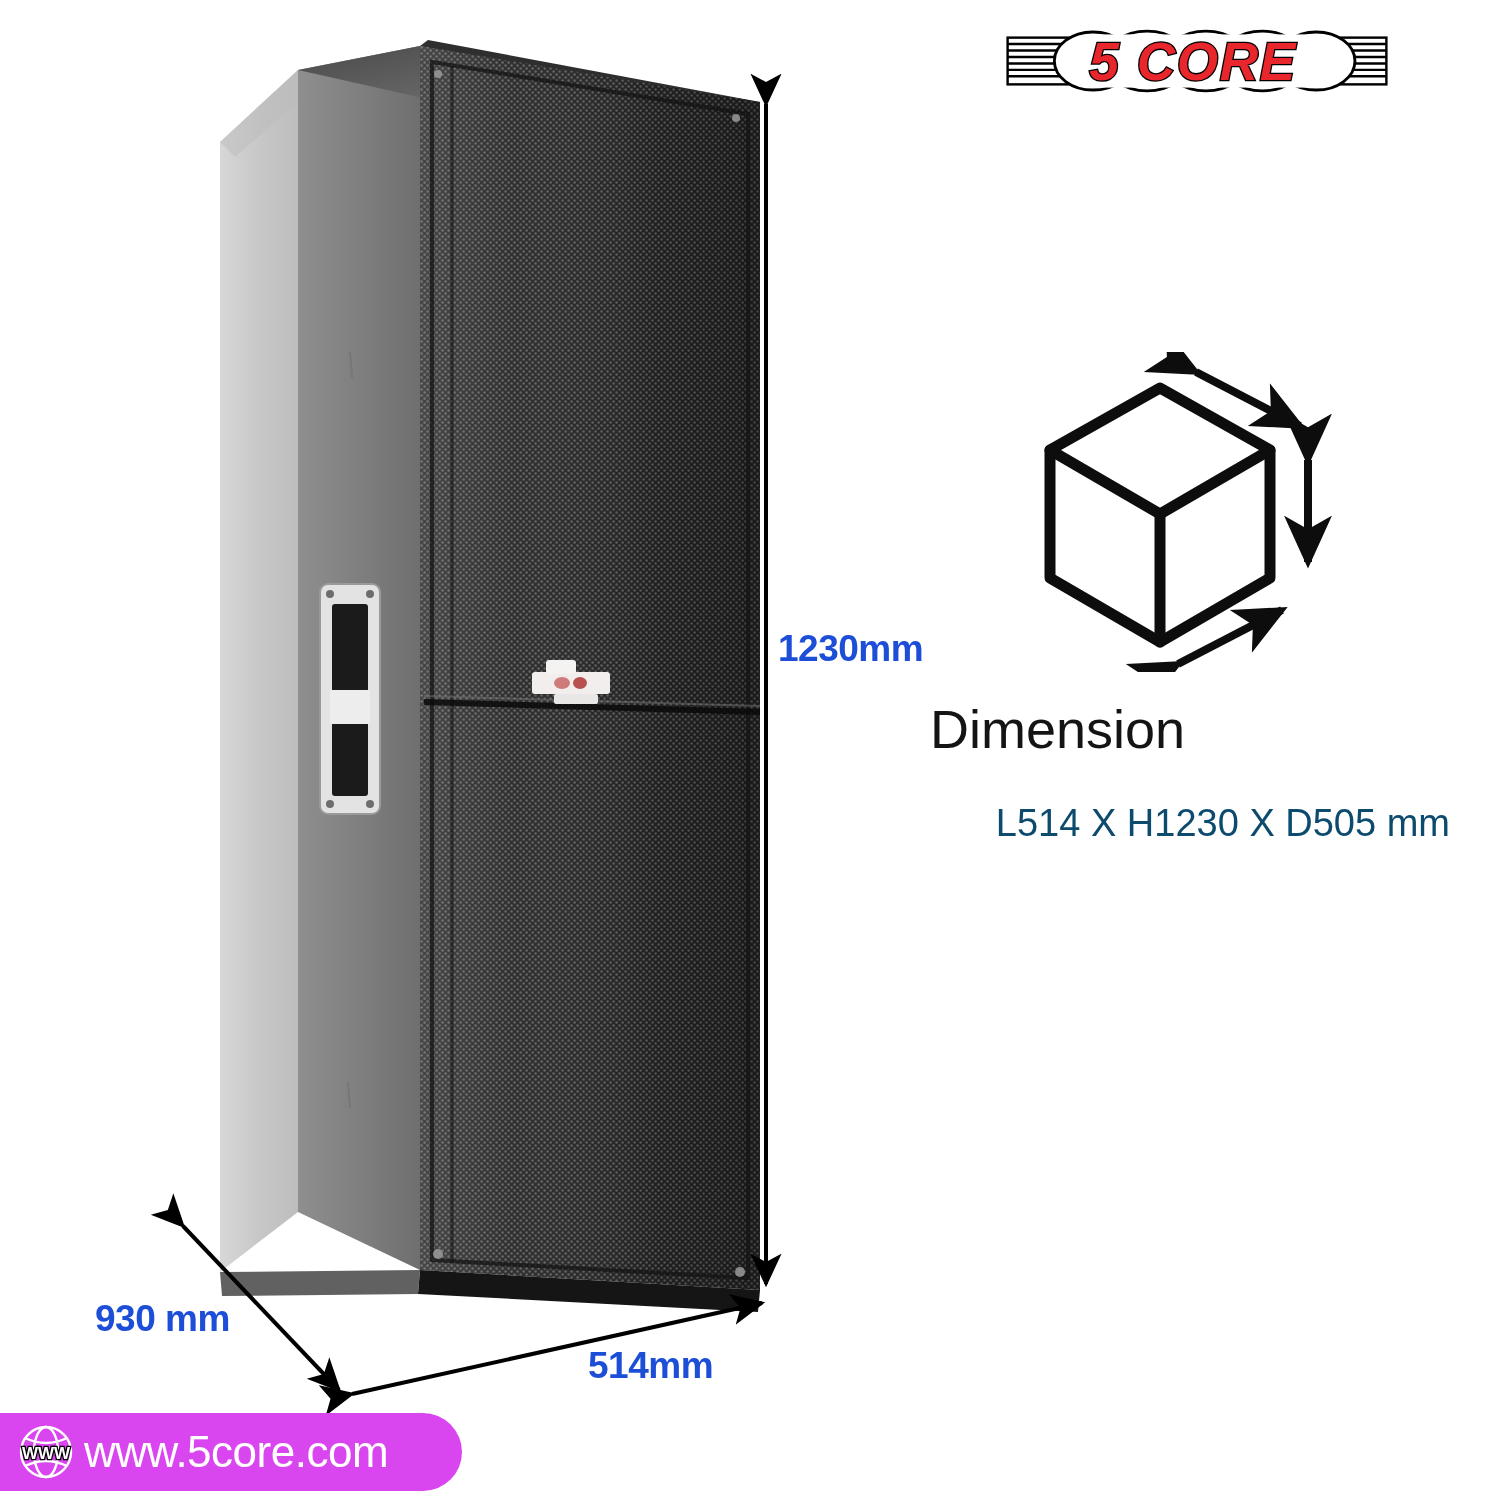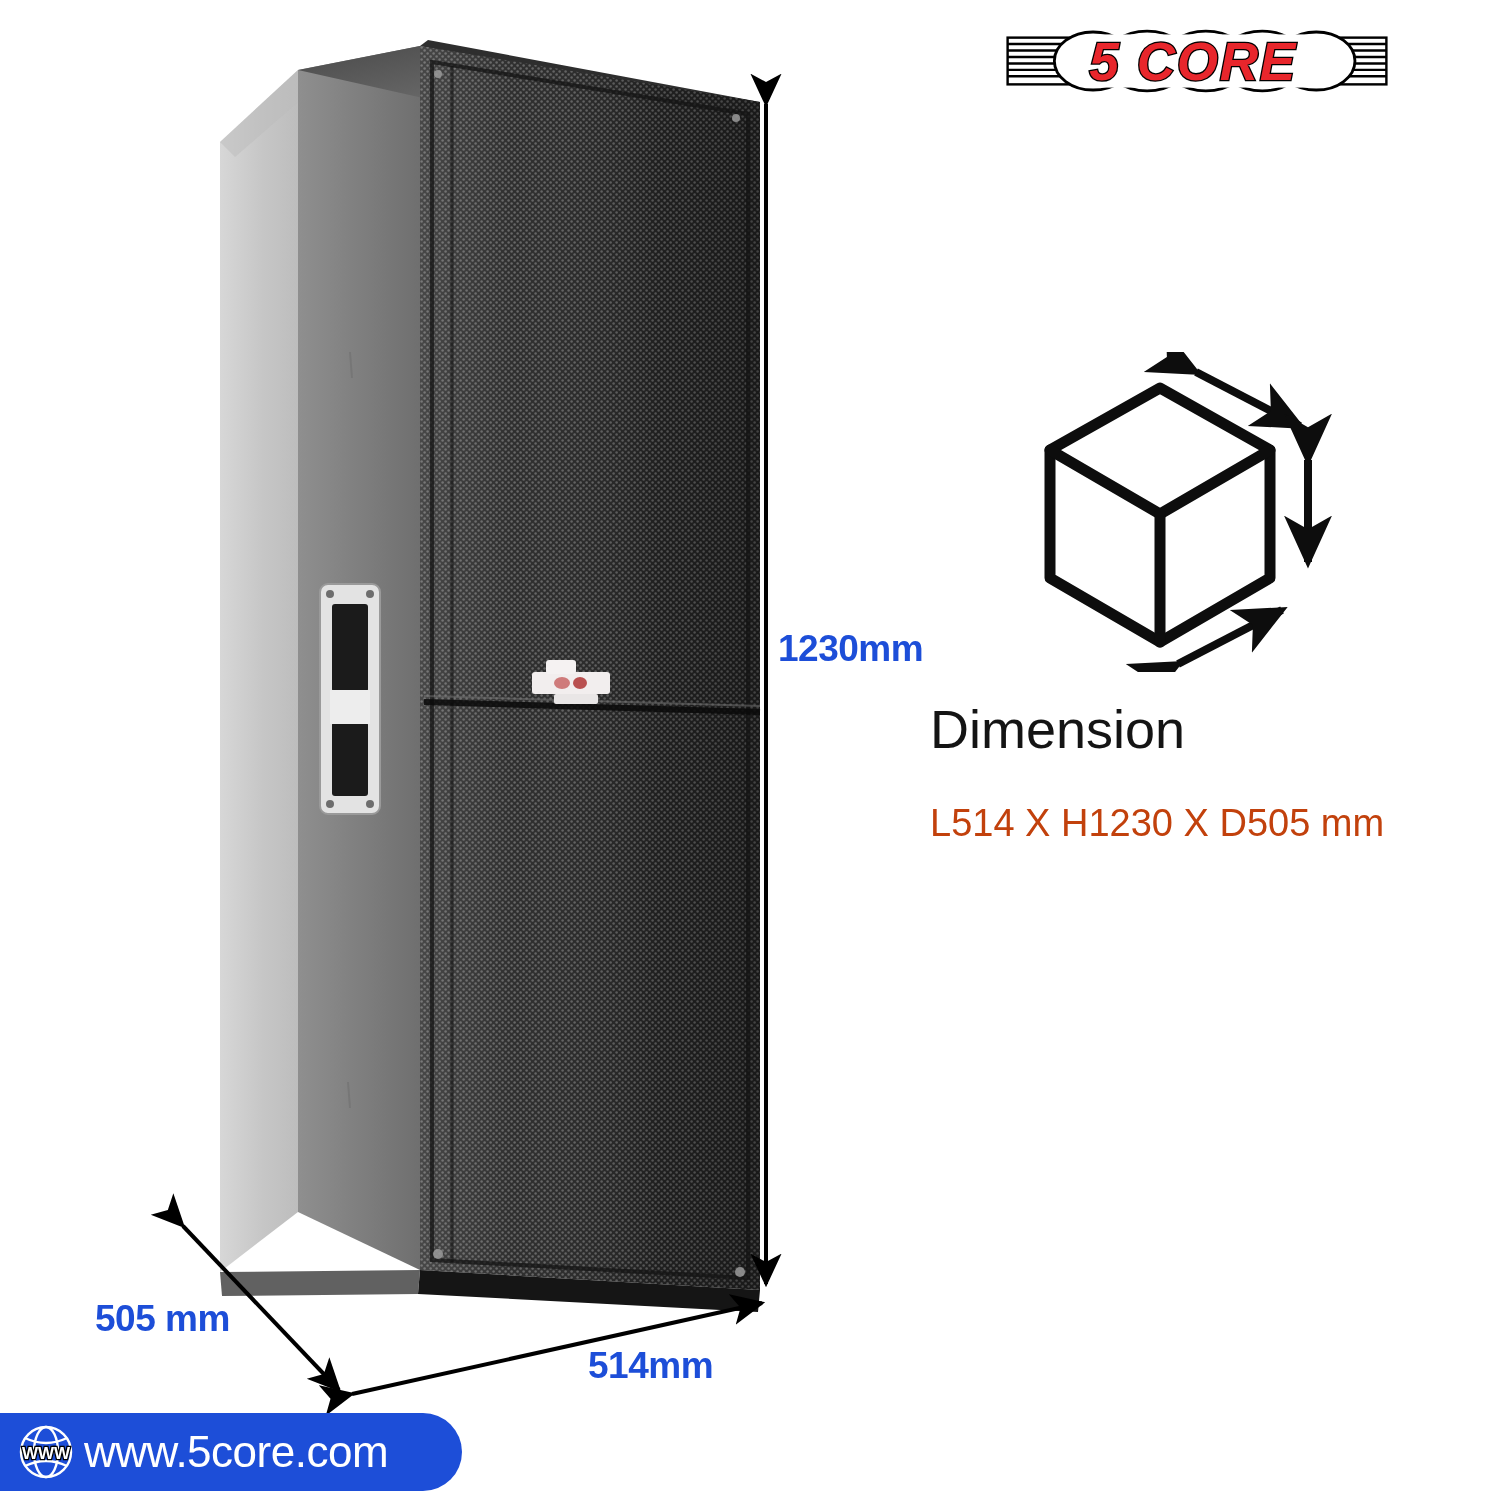--- a/index.html
+++ b/index.html
@@ -43,29 +43,29 @@
   .cube-panel svg{display:block;width:100%;height:100%;}
 
   .dim-title{
     position:absolute;left:930px;top:698px;width:520px;
     text-align:left;font-size:54px;color:#141414;
     font-family:"Liberation Sans", sans-serif;font-weight:400;
     letter-spacing:0px;
   }
   .dim-spec{
     position:absolute;left:930px;top:802px;width:520px;
-    text-align:left;font-size:38px;color:#c2410c;
+    text-align:right;font-size:38px;color:#0c4a6e;
     font-family:"Liberation Sans", sans-serif;font-weight:400;
   }
 
   
   .site-pill{
     position:absolute;left:0px;top:1413px;
     height:78px;width:462px;
-    background:#1d4ed8;
+    background:#d946ef;
     border-radius:0 39px 39px 0;
     display:flex;align-items:center;
   }
   .globe-icon{
     width:60px;height:60px;margin-left:16px;flex:0 0 auto;
   }
   .globe-icon svg{display:block;width:100%;height:100%;}
   .site-url{
     color:#ffffff;font-size:44px;margin-left:8px;
     font-family:"Liberation Sans", sans-serif;
@@ -204,21 +204,21 @@
       <line x1="766" y1="104" x2="766" y2="1284" stroke="#000" stroke-width="4" marker-start="url(#ah)" marker-end="url(#ah)"></line>
 
       <line x1="183" y1="1226" x2="339" y2="1390" stroke="#000" stroke-width="4" marker-start="url(#ah)" marker-end="url(#ah)"></line>
 
       <line x1="352" y1="1394" x2="762" y2="1303" stroke="#000" stroke-width="4" marker-start="url(#ah)" marker-end="url(#ah)"></line>
     </svg>
   </div>
 
   <div class="dim-label" id="label-height">1230mm</div>
 
-  <div class="dim-label" id="label-depth">505 mm</div>
+  <div class="dim-label" id="label-depth">930 mm</div>
 
   <div class="dim-label" id="label-width">514mm</div>
 
   <div class="cube-panel">
     <svg viewBox="0 0 340 320" xmlns="http://www.w3.org/2000/svg">
       <g fill="none" stroke="#0d0d0d" stroke-width="11" stroke-linejoin="round" stroke-linecap="round">
 
         <path d="M30 98 L140 36 L250 98 L250 226 L140 290 L30 226 Z"></path>
         <path d="M30 98 L140 162 L250 98"></path>
         <path d="M140 162 L140 290"></path>

